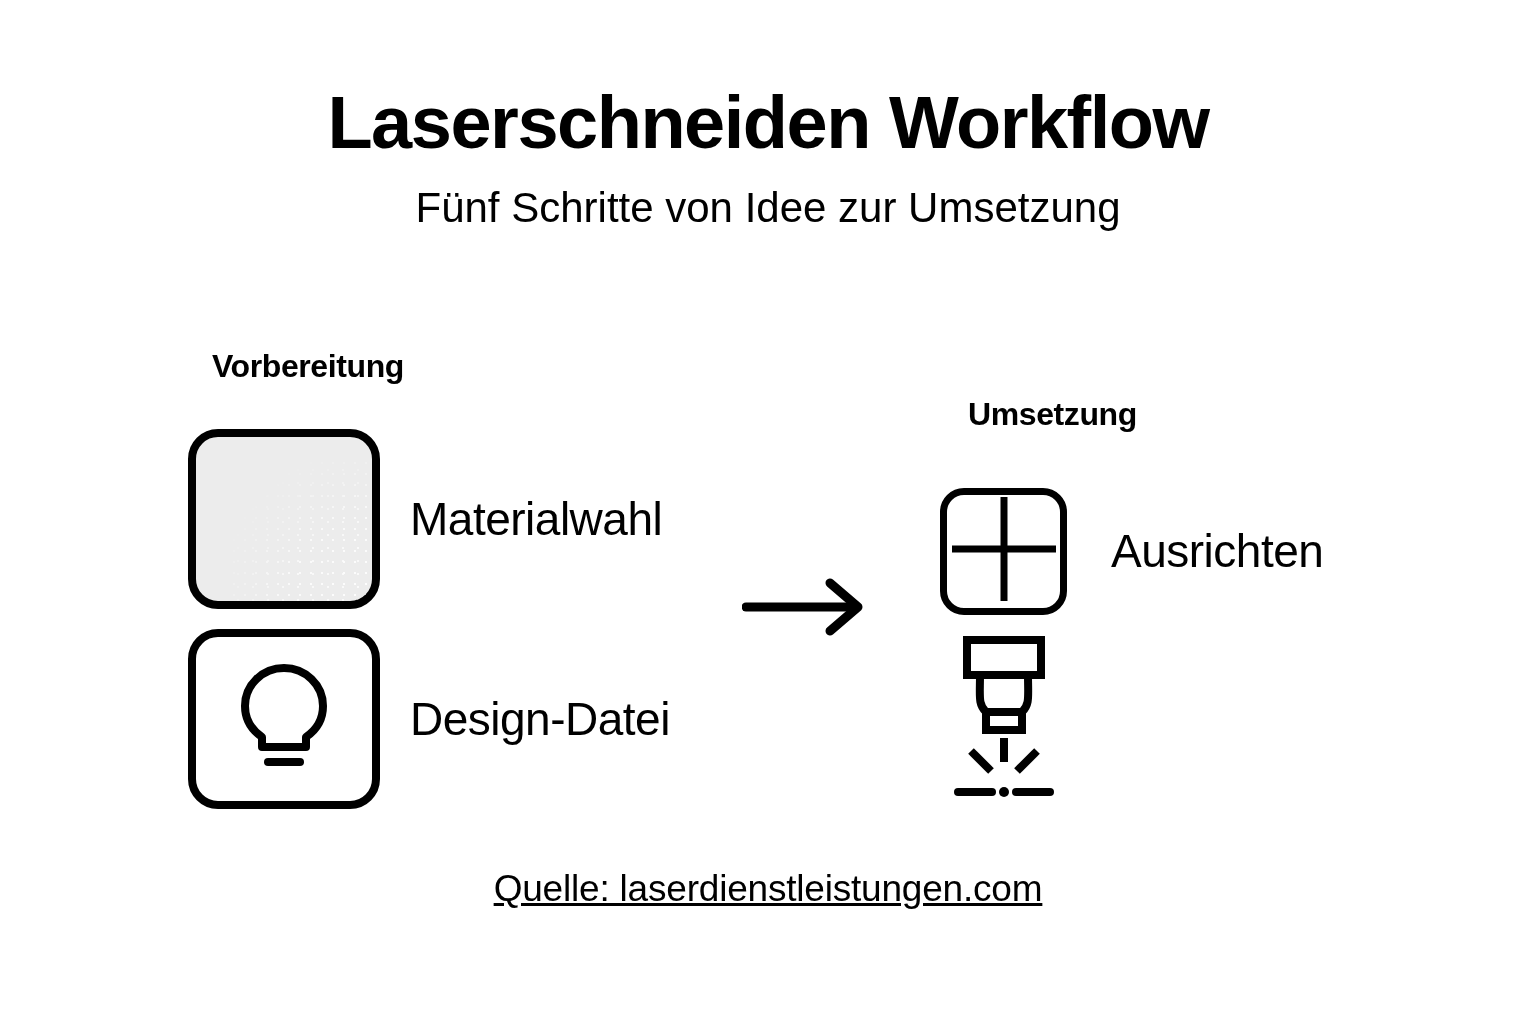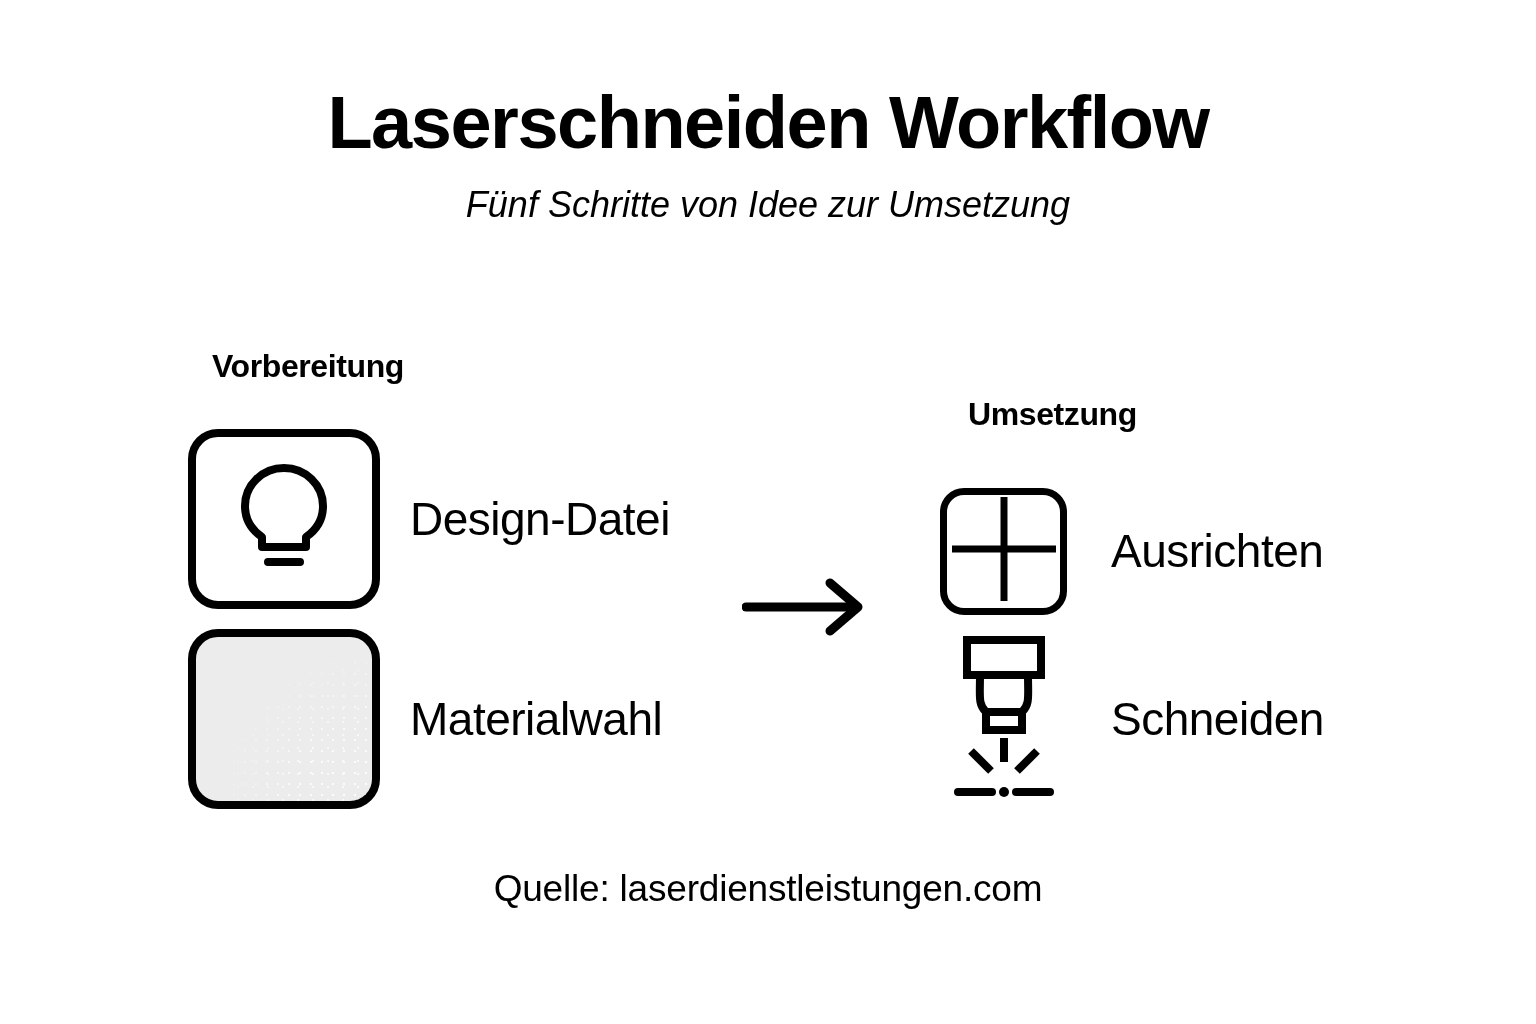--- a/index.html
+++ b/index.html
@@ -33,27 +33,26 @@
   }
   .title {
     font-size: 74px;
     font-weight: bold;
     letter-spacing: -1.5px;
     line-height: 1.0;
     margin: 0;
     white-space: nowrap;
   }
   .subtitle {
-    font-size: 36px;
+    font-size: 42px;
     font-weight: 400;
     letter-spacing: 0px;
     margin: 0;
     padding-top: 24px;
     white-space: nowrap;
-    font-style: italic;
   }
 
   
   .col {
     position: absolute;
   }
   .col-left  { left: 188px; top: 348px; }
   .col-right { left: 940px; top: 348px; }
 
   .col-heading {
@@ -137,61 +136,62 @@
     top: 868px;
     left: 0;
     width: 1536px;
     text-align: center;
   }
   .footer-text {
     font-size: 37px;
     font-weight: 400;
     letter-spacing: -0.2px;
     white-space: nowrap;
+    text-decoration: underline;
   }
 </style>
 </head>
 <body>
 
 <div class="canvas">
 
   <div class="header">
     <div class="title">Laserschneiden Workflow</div>
     <div class="subtitle">Fünf Schritte von Idee zur Umsetzung</div>
   </div>
 
   <div class="col col-left">
     <div class="col-heading">Vorbereitung</div>
 
     <div class="rows">
+
+      <div class="row">
+        <div class="tile tile-lg tile-swatch"></div>
+        <div class="row-label">Materialwahl</div>
+      </div>
 
       <div class="row">
         <div class="tile tile-lg">
           <span>
             <svg width="106" height="112" viewBox="0 0 106 112" fill="none" xmlns="http://www.w3.org/2000/svg" aria-hidden="true">
 
               <path d="M53 7
                        C31.5 7 14 24 14 45
                        C14 59 21.5 69.5 31 76
                        L31 86
                        L75 86
                        L75 76
                        C84.5 69.5 92 59 92 45
                        C92 24 74.5 7 53 7 Z" stroke="#000" stroke-width="8" stroke-linejoin="round" stroke-linecap="round"></path>
 
               <line x1="37" y1="101" x2="69" y2="101" stroke="#000" stroke-width="8" stroke-linecap="round"></line>
             </svg>
           </span>
         </div>
         <div class="row-label">Design-Datei</div>
-      </div>
-
-      <div class="row">
-        <div class="tile tile-lg tile-swatch"></div>
-        <div class="row-label">Materialwahl</div>
       </div>
 
     </div>
   </div>
 
   <div class="arrow">
     <svg width="126" height="58" viewBox="0 0 126 58" fill="none" xmlns="http://www.w3.org/2000/svg" aria-hidden="true">
       <line x1="4" y1="29" x2="112" y2="29" stroke="#000" stroke-width="9" stroke-linecap="round"></line>
       <polyline points="88,5 116,29 88,53" stroke="#000" stroke-width="9" fill="none" stroke-linecap="round" stroke-linejoin="round"></polyline>
     </svg>
@@ -229,21 +229,20 @@
             <line x1="52" y1="104" x2="52" y2="128" stroke="#000" stroke-width="8" stroke-linecap="butt"></line>
 
             <line x1="19" y1="117" x2="39" y2="137" stroke="#000" stroke-width="8" stroke-linecap="butt"></line>
             <line x1="85" y1="117" x2="65" y2="137" stroke="#000" stroke-width="8" stroke-linecap="butt"></line>
 
             <line x1="6" y1="158" x2="40" y2="158" stroke="#000" stroke-width="8" stroke-linecap="round"></line>
             <circle cx="52" cy="158" r="5" fill="#000"></circle>
             <line x1="64" y1="158" x2="98" y2="158" stroke="#000" stroke-width="8" stroke-linecap="round"></line>
           </svg>
         </div>
-        <div class="row-label">Schneiden</div>
       </div>
 
     </div>
   </div>
 
   <div class="footer">
     <span class="footer-text">Quelle: laserdienstleistungen.com</span>
   </div>
 
 </div>

